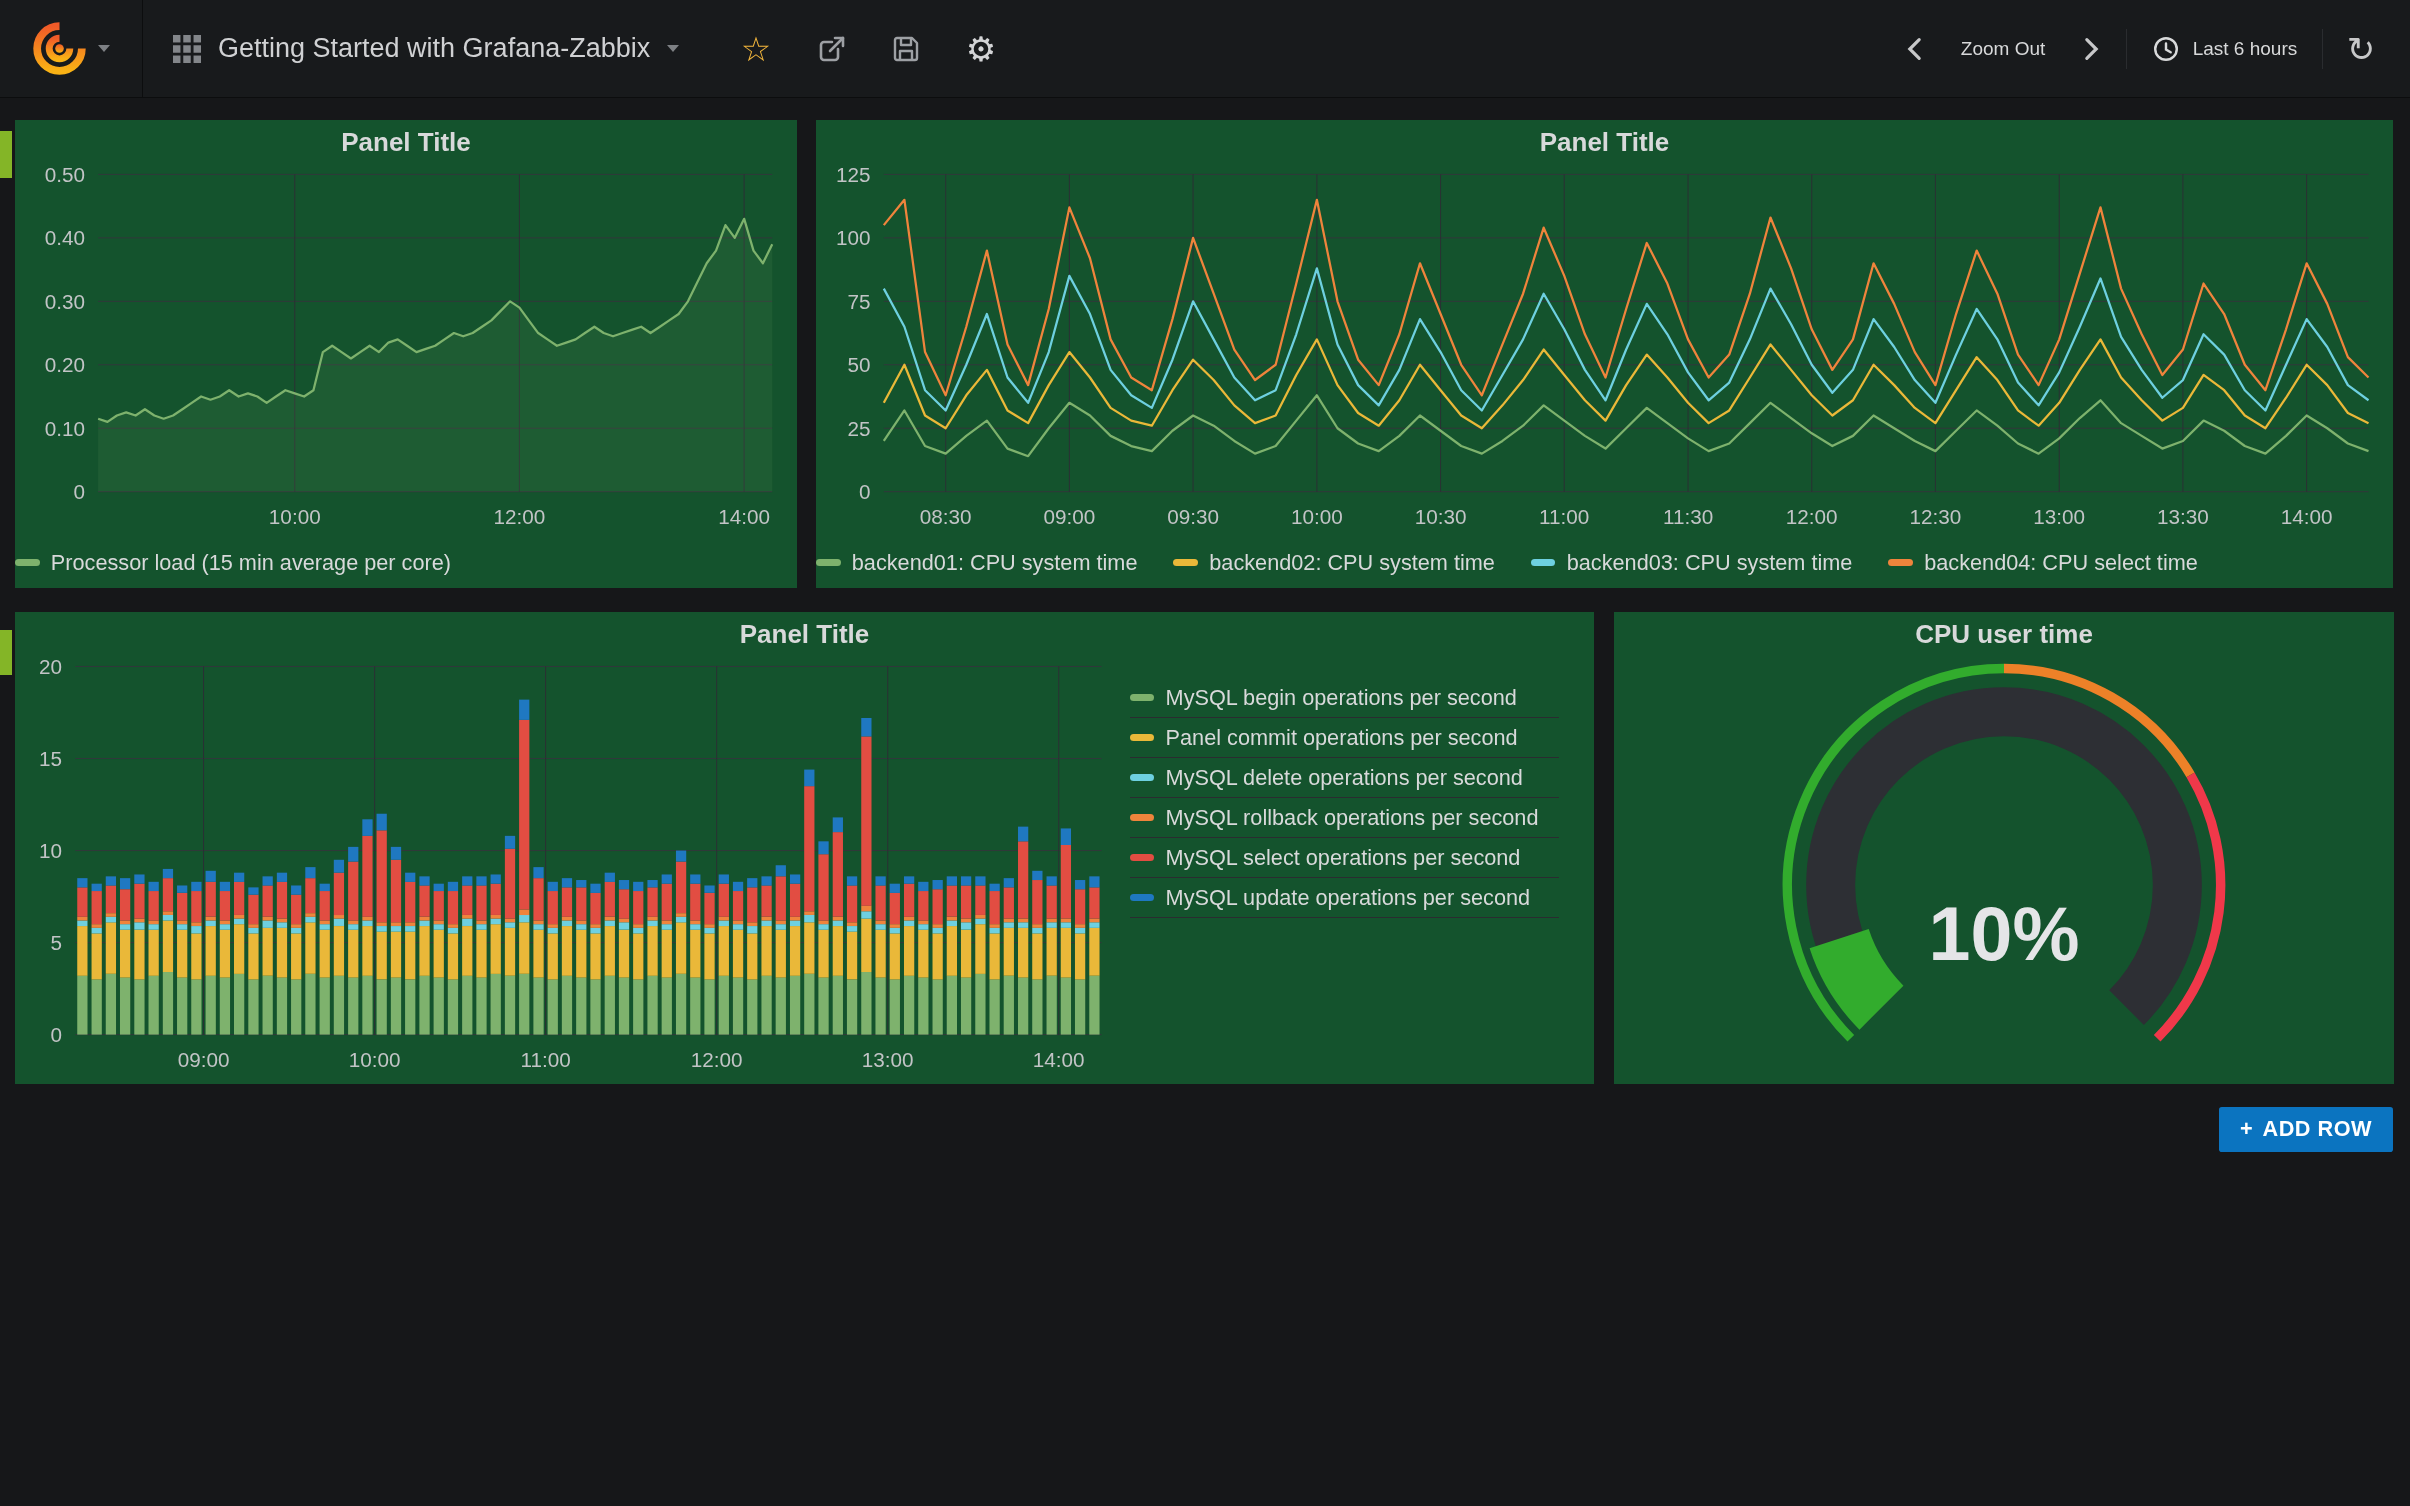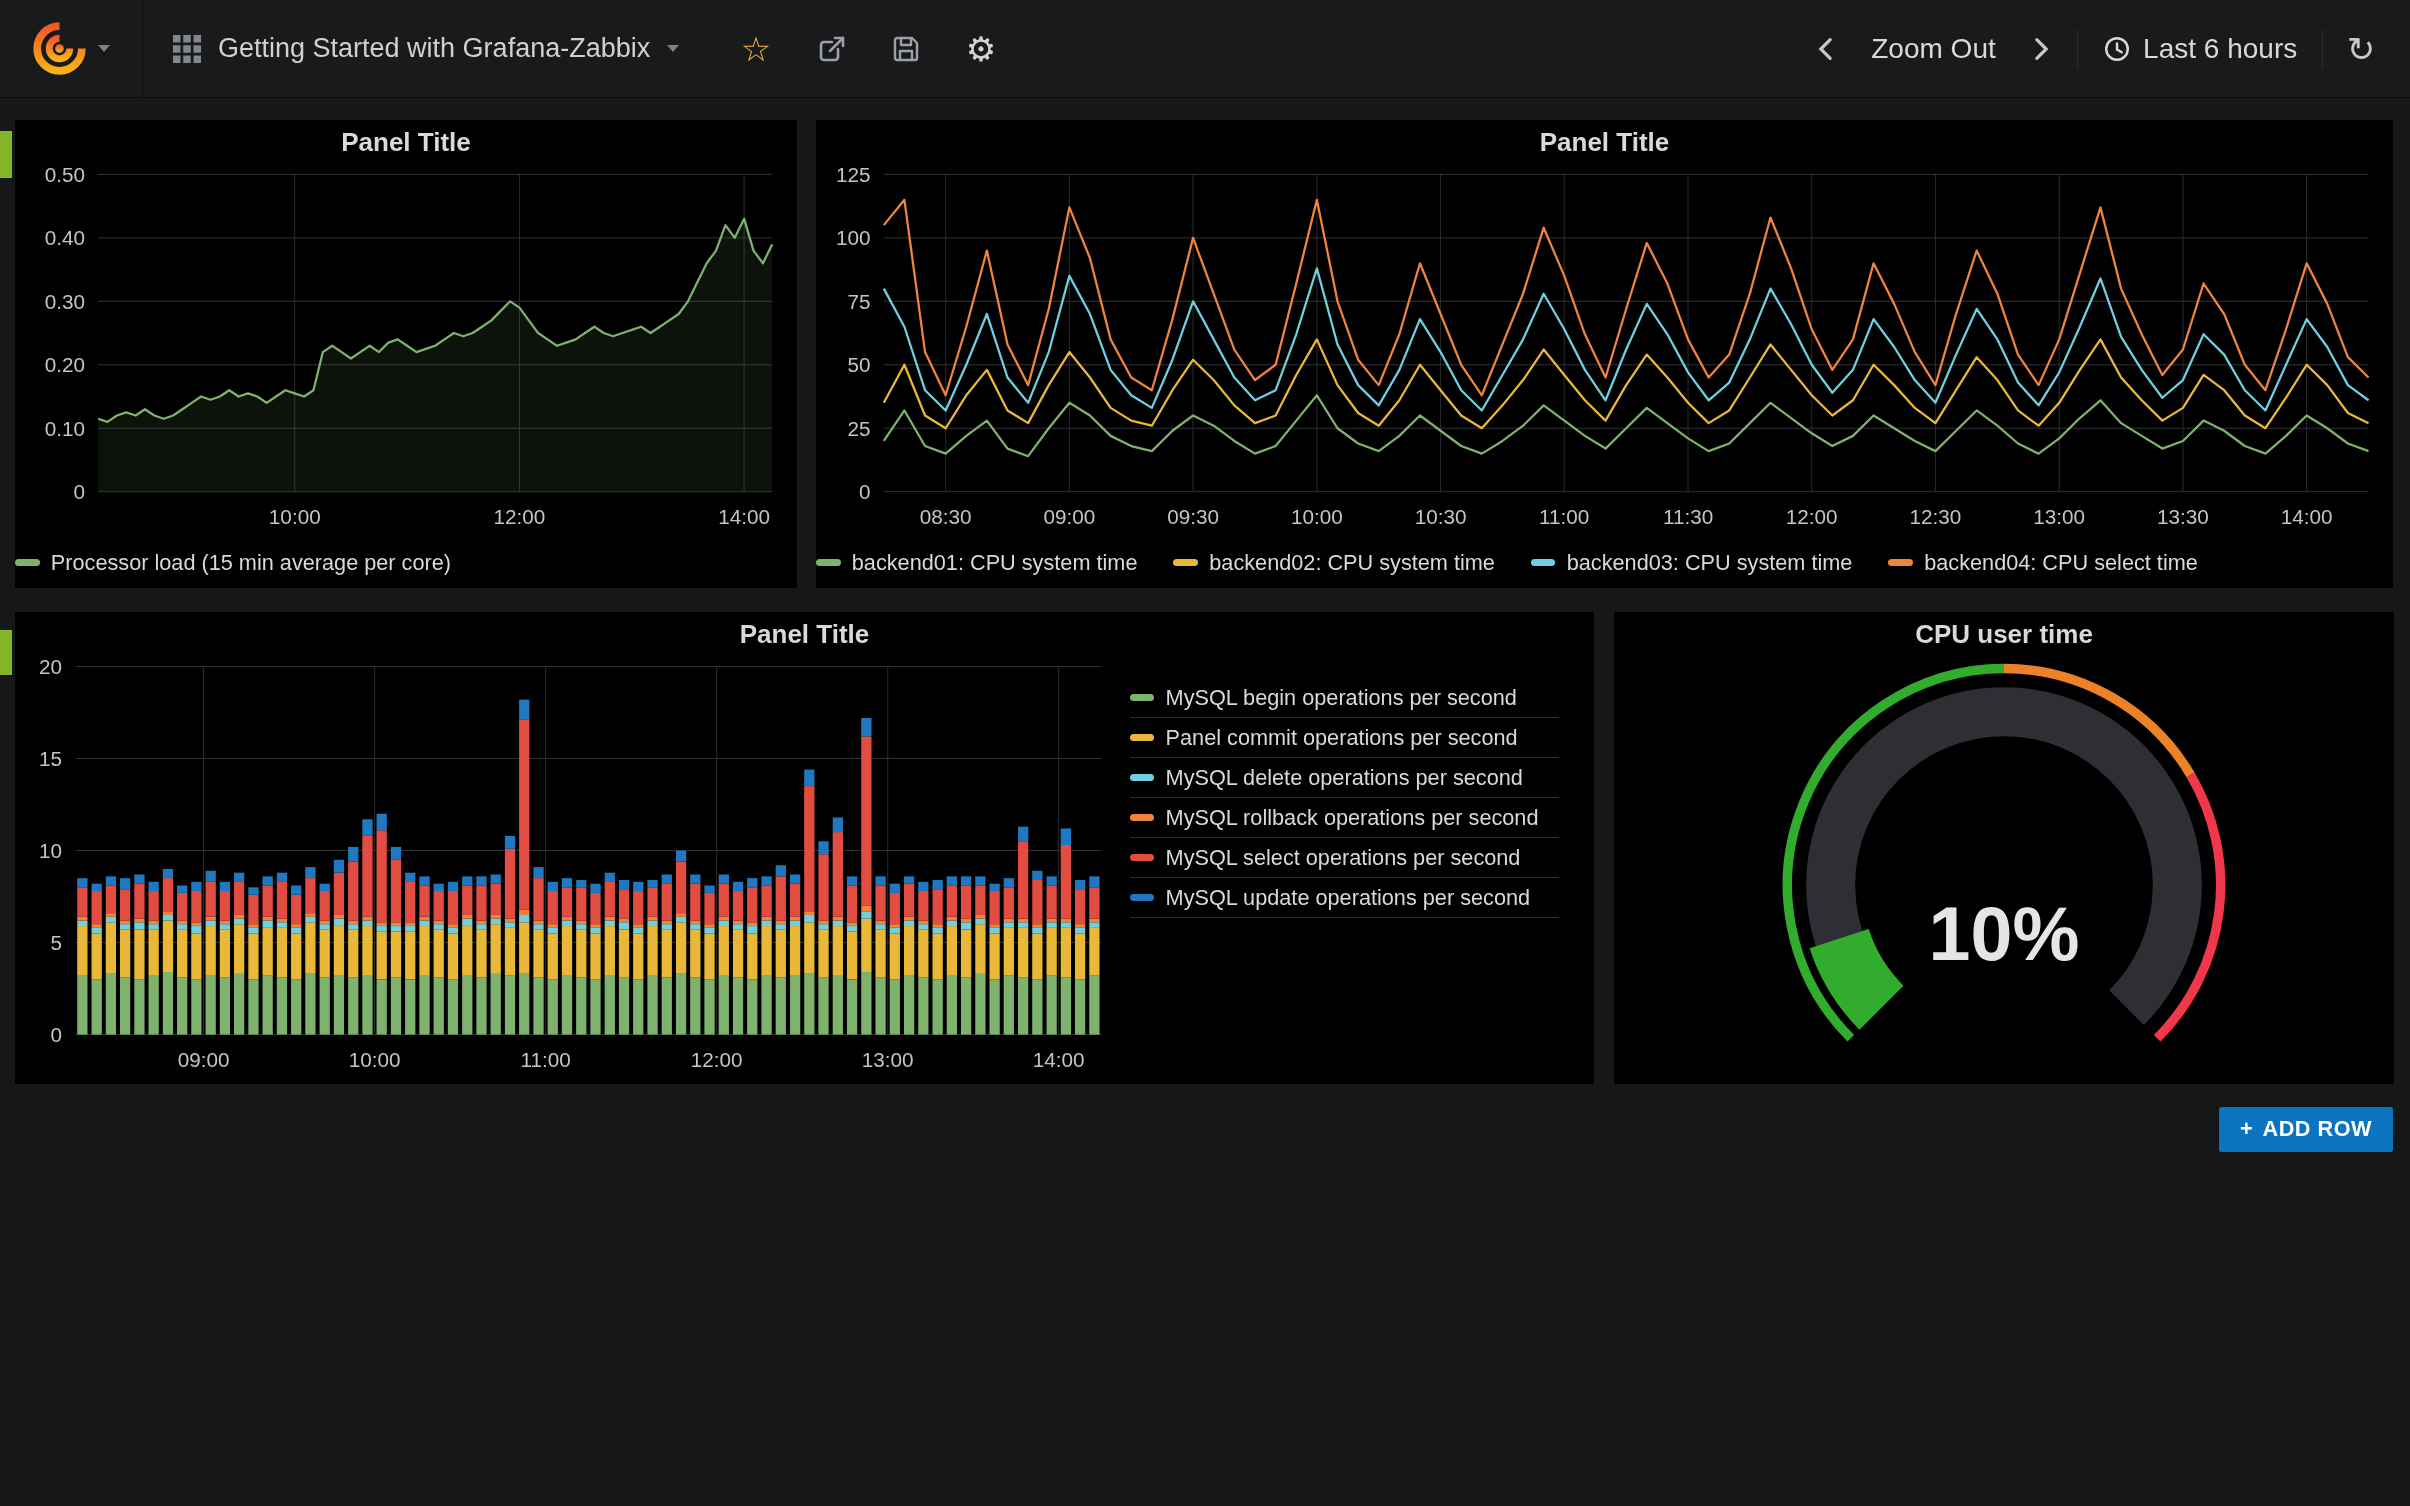--- a/index.html
+++ b/index.html
@@ -9,28 +9,28 @@
   .logo-box{width:143px;height:98px;display:flex;align-items:center;justify-content:center;gap:11.3px;border-right:0.9px solid #0c0d0e;cursor:pointer;flex:0 0 auto}
   .caret{width:0;height:0;border-left:6.6px solid transparent;border-right:6.6px solid transparent;border-top:7.5px solid #7d8084}
   .dash-title-btn{display:flex;align-items:center;gap:17px;padding:0 30px;height:98px;cursor:pointer}
   .dash-title-btn .t{font-size:27px;color:#d0d1d3;white-space:nowrap}
   .nav-icons{display:flex;align-items:center;height:98px;margin-left:9.4px}
   .icon-btn{width:75px;height:98px;display:flex;align-items:center;justify-content:center;cursor:pointer}
   .glyph-star{font-size:34px;color:#f2b63c;line-height:1}
   .glyph-gear{font-size:34px;color:#d3d4d6;line-height:1}
   .glyph-refresh{font-size:34px;color:#c7c8c9;line-height:1}
   .nav-right{margin-left:auto;display:flex;align-items:center;gap:13px;padding-right:24.5px}
-  .nav-right .txt{font-size:28px;color:#d8d9da;white-space:nowrap}
+  .nav-right .txt{font-size:19px;color:#d8d9da;white-space:nowrap}
   .nav-btn{display:flex;align-items:center;gap:11.3px;padding:0 11.3px;height:98px;cursor:pointer}
   .vdiv{width:0.9px;height:40px;background:#2a2c2f}
   
   .row-strip{position:absolute;left:0;width:12.2px;background:#84b527;cursor:pointer}
   .s1{top:131px;height:47px}
   .s2{top:630px;height:45px}
-  .panel{position:absolute;background:#000000}
+  .panel{position:absolute;background:#14532d}
   .p1{left:15px;top:120px;width:782px;height:468px}
   .p2{left:816px;top:120px;width:1577px;height:468px}
   .p3{left:15px;top:612px;width:1579px;height:472px}
   .p4{left:1614px;top:612px;width:780px;height:472px}
   .panel-title{height:45px;display:flex;align-items:center;justify-content:center;font-size:26px;font-weight:bold;color:#d8d9da;cursor:pointer}
   .p3-body{display:flex;height:427px}
   .legend-bottom{display:flex;justify-content:flex-start;align-items:center;gap:36px;height:49px;flex-wrap:nowrap}
   .legend-item{display:flex;align-items:center;gap:11.3px;font-size:21.7px;color:#d8d9da;cursor:pointer;white-space:nowrap}
   .swatch{width:24.5px;height:6.6px;border-radius:3.8px;display:inline-block;flex:0 0 auto}
   .legend-side{width:461px;padding:21px 28px 0 3.8px;display:flex;flex-direction:column}

